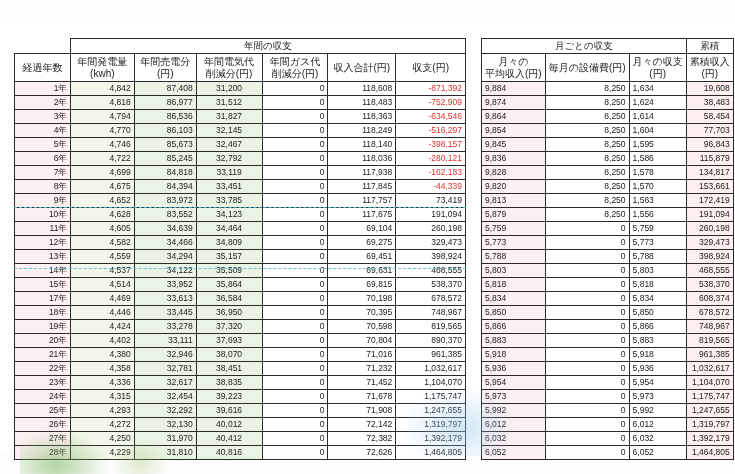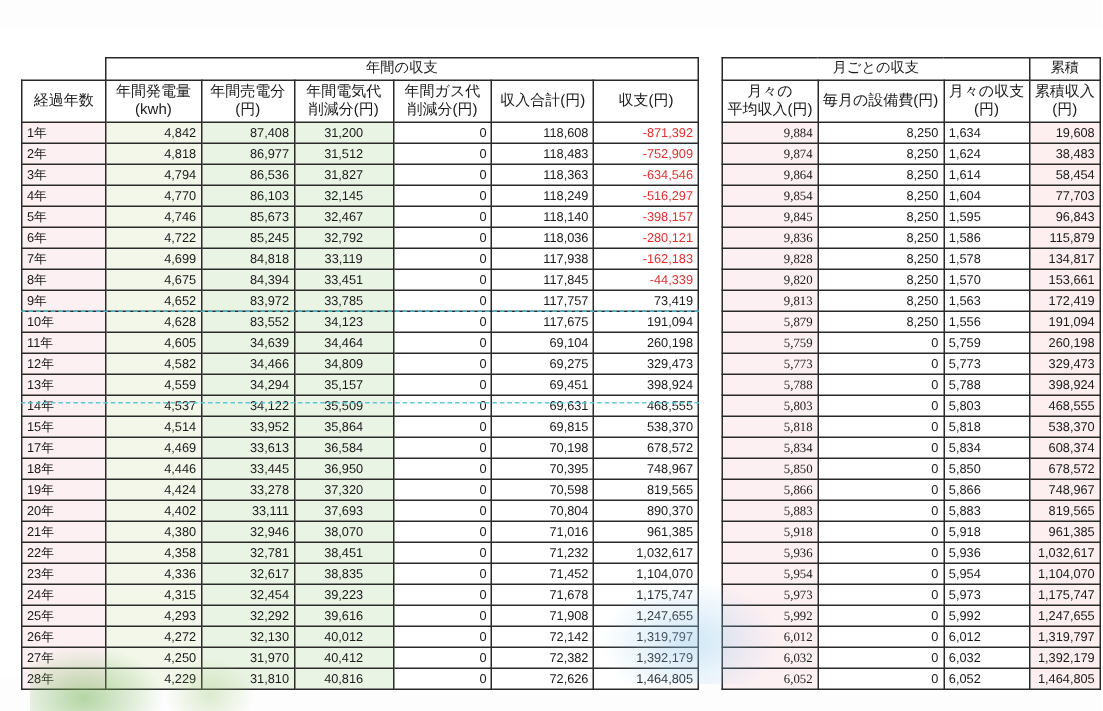--- a/index.html
+++ b/index.html
@@ -37,30 +37,30 @@
     color:#1a1a1a;
     white-space:nowrap;
   }
   .ttl{
     text-align:center;font-size:9.5px;height:15px;border:1px solid #2a2a2a;background:#fff;
   }
   .hdr{text-align:center;font-size:10px;line-height:1.15;height:28px;vertical-align:middle;background:#fff;margin-left:12px;}
   .ctr{text-align:center;}
 
   
-  .c-year{background:#fdf0f2;text-align:left;padding-left:3px;margin-top:20px;}
+  .c-year{background:#fdf0f2;text-align:right;padding-left:3px;margin-top:20px;}
   .c-gen{background:#f2f7ea;text-align:right;}
   .c-sell{background:#eaf4e4;text-align:right;}
   .c-elec{background:#eaf4e4;text-align:center;}
   .c-gas{background:#ffffff;text-align:right;}
   .c-inc{background:#ffffff;text-align:right;}
   .c-bal{background:#ffffff;text-align:right;}
   .neg{color:#e03030;text-align:right;}
 
-  .c-avg{background:#fdf0f2;text-align:right;font-family:Liberation Serif, serif;}
+  .c-avg{background:#fdf0f2;}
   .c-equip{background:#ffffff;text-align:right;}
   .c-mbal{background:#ffffff;text-align:left;}
   .c-cum{background:#fdeef0;text-align:right;}
 
   
   #left-table{position:absolute;left:14px;top:38px;}
   #left-table table{width:452px;}
   
   #right-table{position:absolute;left:481px;top:38px;}
   #right-table table{width:240px;}

